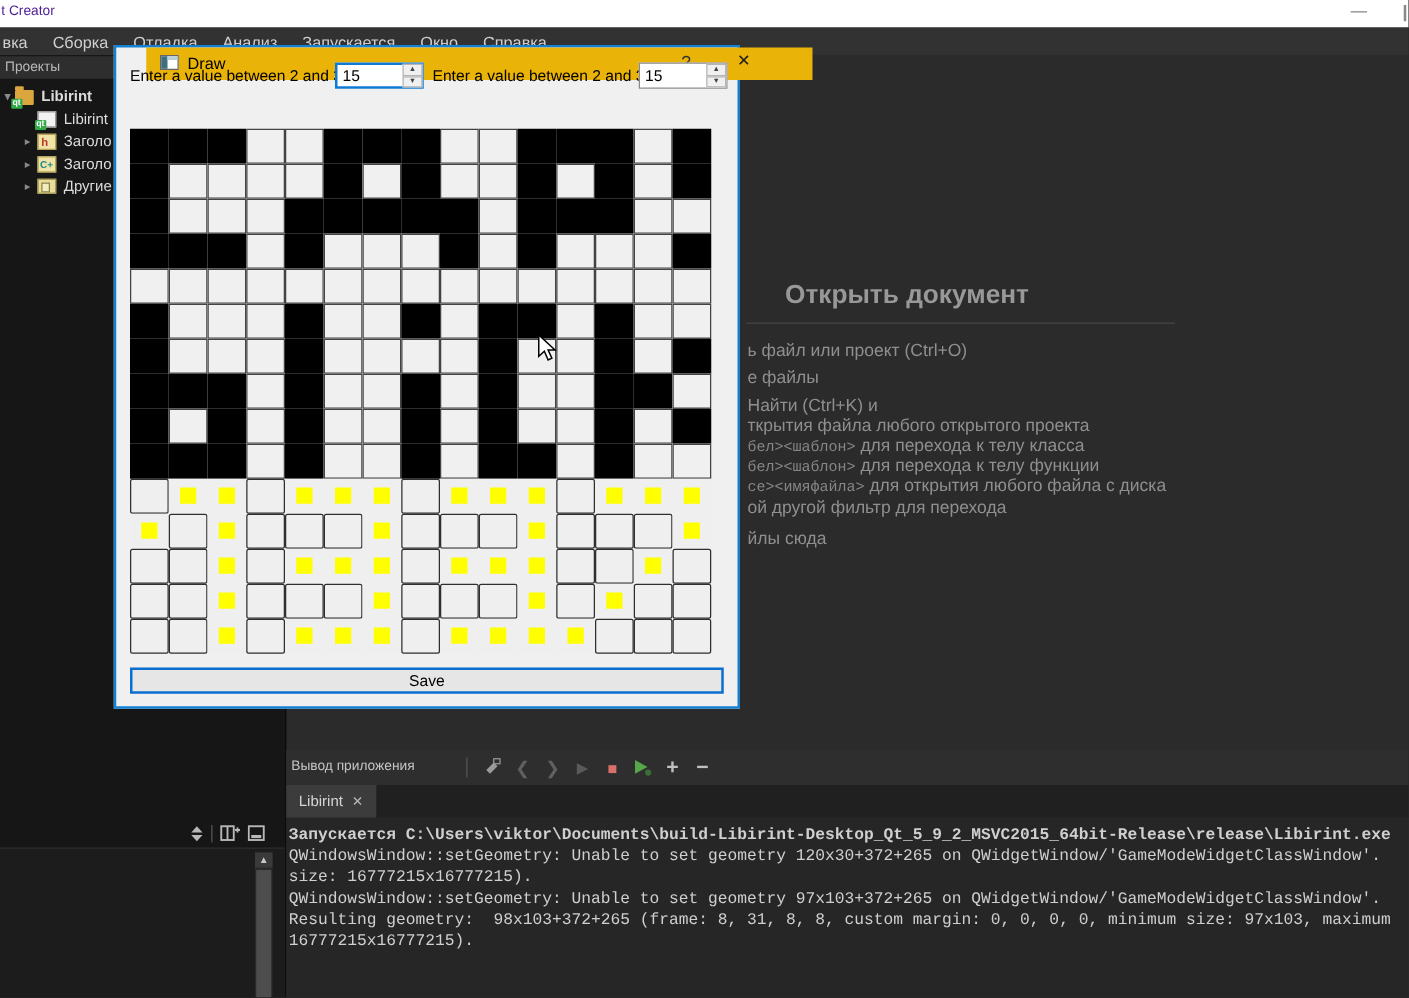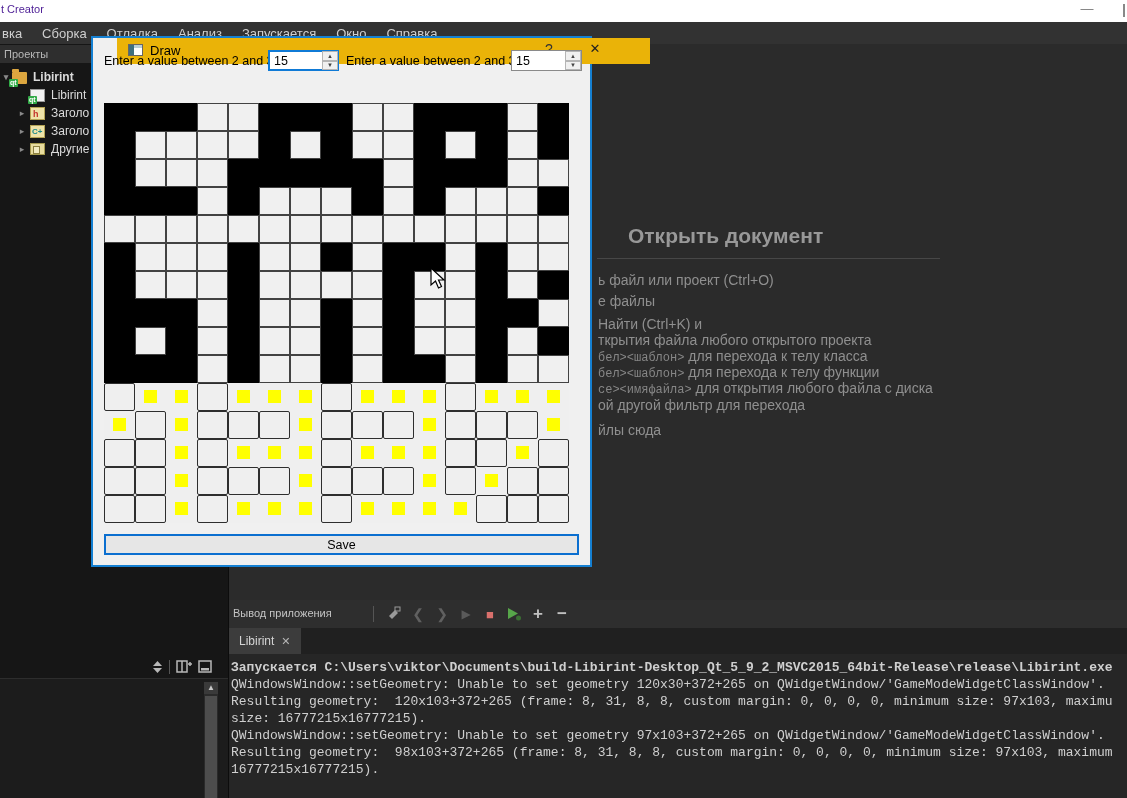--- a/index.html
+++ b/index.html
@@ -223,21 +223,20 @@
     </div>
     <div class="op-tabs">
       <div class="op-tab">
         <span>Libirint</span>
         <span class="closex">✕</span>
       </div>
     </div>
     <div class="console" id="console">
         <div class="line bold">Запускается C:\Users\viktor\Documents\build-Libirint-Desktop_Qt_5_9_2_MSVC2015_64bit-Release\release\Libirint.exe</div>
         <div class="line">QWindowsWindow::setGeometry: Unable to set geometry 120x30+372+265 on QWidgetWindow/'GameModeWidgetClassWindow'.</div>
-        <div class="line">Resulting geometry:  120x103+372+265 (frame: 8, 31, 8, 8, custom margin: 0, 0, 0, 0, minimum size: 97x103, maximu</div>
         <div class="line">size: 16777215x16777215).</div>
         <div class="line">QWindowsWindow::setGeometry: Unable to set geometry 97x103+372+265 on QWidgetWindow/'GameModeWidgetClassWindow'.</div>
         <div class="line">Resulting geometry:  98x103+372+265 (frame: 8, 31, 8, 8, custom margin: 0, 0, 0, 0, minimum size: 97x103, maximum</div>
         <div class="line">16777215x16777215).</div>
       </div>
   </div>
 
   <div class="dialog">
     <div class="dlg-titlebar">
       <span class="dlg-icon"></span>

